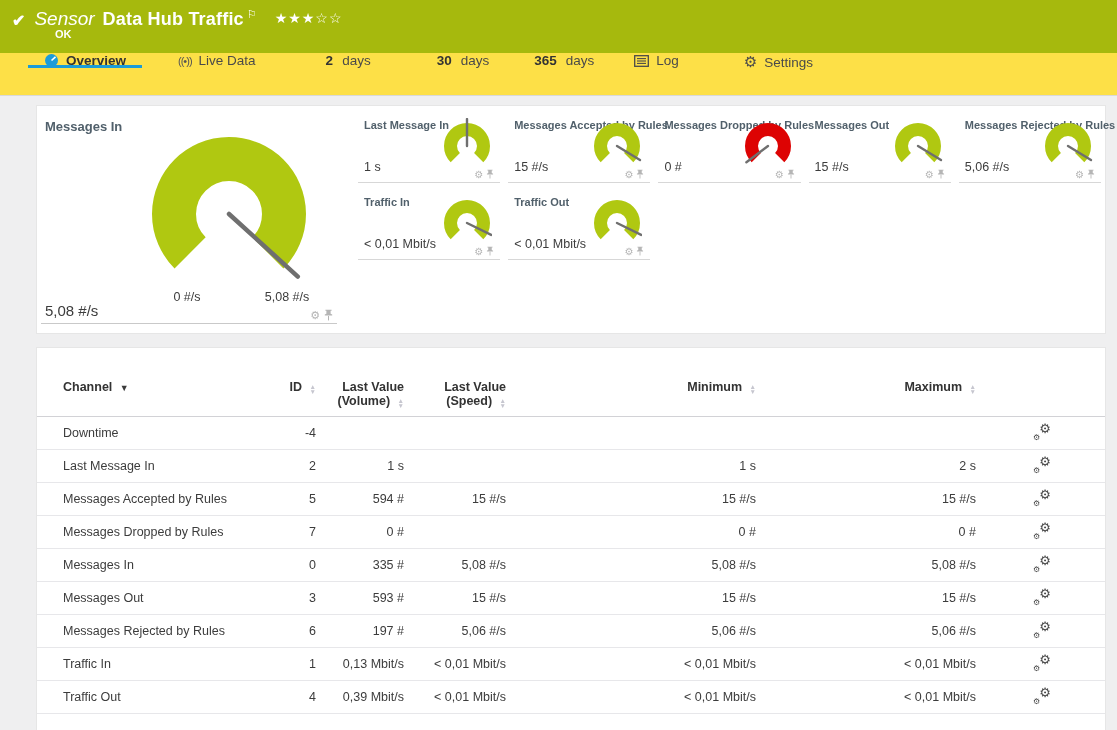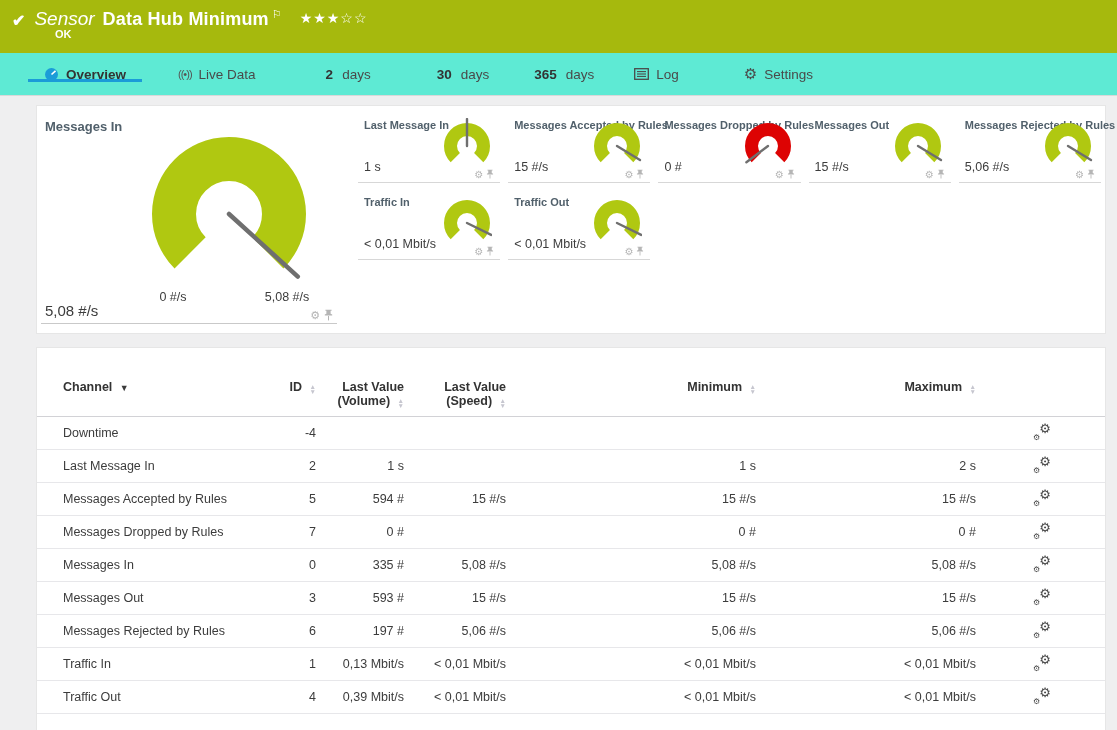--- a/index.html
+++ b/index.html
@@ -11,22 +11,22 @@
   .hdr { position:absolute; left:0; top:0; width:100%; height:53px; background:#a6b90d; color:#fff; }
   .hdr-row { display:flex; align-items:baseline; padding:8px 0 0 12px; }
   .check { font-size:16px; font-weight:700; margin-right:9px; position:relative; top:1px; }
   .kind { font-style:italic; font-size:19px; font-weight:400; margin-right:8px; }
   .title { font-size:18px; font-weight:700; letter-spacing:.2px; }
   .flag { font-size:11px; vertical-align:super; position:relative; top:-7px; margin-left:3px; }
   .stars { font-size:14px; letter-spacing:1px; margin-left:18px; position:relative; top:-2px; }
   .status-ok { position:absolute; left:55px; top:28px; font-size:11px; font-weight:700; }
 
   
-  .tabbar { position:absolute; left:0; top:53px; width:100%; height:43px; background:#5eead4;
-            border-bottom:1px solid #d9d9d9; display:flex; align-items:center; padding-left:28px; }
+  .tabbar { position:absolute; left:0; top:53px; width:100%; height:43px; background:#fde047;
+            border-bottom:1px solid #d9d9d9; display:flex; align-items:flex-start; padding-left:28px; }
   .tab { display:flex; align-items:center; gap:7px; font-size:13.5px; color:#4a4a4a;
          cursor:pointer; position:relative; white-space:nowrap; }
   .tab .tab-icon { display:inline-flex; align-items:center; color:#4a4a4a; }
   .tab.active { padding:0 16px; }
   .tab.active::after { content:""; position:absolute; left:0; right:0; bottom:0; height:3px; background:#1b9cd8; }
   .tab.active .tab-label { font-weight:700; color:#333; }
   .tab-prefix { font-weight:700; color:#333; margin-right:2px; }
   .tab:nth-child(2){ margin-left:36px; } .tab:nth-child(3){ margin-left:70px; }
   .tab:nth-child(4){ margin-left:66px; } .tab:nth-child(5){ margin-left:45px; }
   .tab:nth-child(6){ margin-left:40px; } .tab:nth-child(7){ margin-left:65px; }
@@ -34,21 +34,21 @@
   .livedata-glyph { font-size:11px; color:#555; letter-spacing:-1px; }
   .gear-glyph { font-size:15px; color:#4a4a4a; }
 
   
   .panel { background:#fff; border:1px solid #e6e6e6;gap:13px; }
   #gauges-panel { position:absolute; left:36px; top:105px; width:1070px; height:229px; display:flex; }
   .big-cell { position:relative; width:304px; height:100%; flex:none; }
   .big-cell .cell-rule { position:absolute; left:4px; right:4px; bottom:9px; border-bottom:1px solid #c9c9c9; }
   .gauge-title { position:absolute; left:8px; top:13px; font-size:13px; font-weight:700; color:#51606b; }
   .big-gauge-svg { position:absolute; left:112px; top:20px; }
-  .scale-min { position:absolute; left:108px; top:184px; width:56px; text-align:center; font-size:12.5px; color:#3c3c3c; }
+  .scale-min { position:absolute; left:122px; top:184px; width:56px; text-align:center; font-size:12.5px; color:#3c3c3c; }
   .scale-max { position:absolute; left:212px; top:184px; width:76px; text-align:center; font-size:12.5px; color:#3c3c3c; }
   .big-value { position:absolute; left:8px; bottom:14px; font-size:15px; color:#3c3c3c; }
   .cell-icons { position:absolute; right:8px; bottom:12px; display:flex; gap:4px; align-items:center; color:#b5b5b5; }
   .cell-icons .gear-sm { font-size:11px; line-height:10px; cursor:pointer; }
   .cell-icons svg { cursor:pointer; }
 
   .small-grid { flex:1; display:grid; grid-template-columns:repeat(5,1fr); grid-auto-rows:77px; align-content:start; }
   .sg-cell { position:relative; border-bottom:1px solid #d7d7d7; margin:0 4px; }
   .sg-title { position:absolute; left:6px; top:13px; font-size:11px; font-weight:700; color:#51606b; white-space:nowrap; }
   .sg-gauge { position:absolute; right:8px; top:12px; }
@@ -77,21 +77,21 @@
 </style>
 </head>
 <body>
 
 <div id="app">
 
   <div class="hdr">
     <div class="hdr-row">
       <span class="check">✔</span>
       <span class="kind">Sensor</span>
-      <span class="title">Data Hub Minimum</span>
+      <span class="title">Data Hub Traffic</span>
       <span class="flag">⚐</span>
       <span class="stars">★★★☆☆</span>
     </div>
     <div class="status-ok">OK</div>
   </div>
 
   <div class="tabbar">
       <div class="tab active">
       <span class="tab-icon">
           <svg width="15" height="15" viewBox="0 0 15 15">

